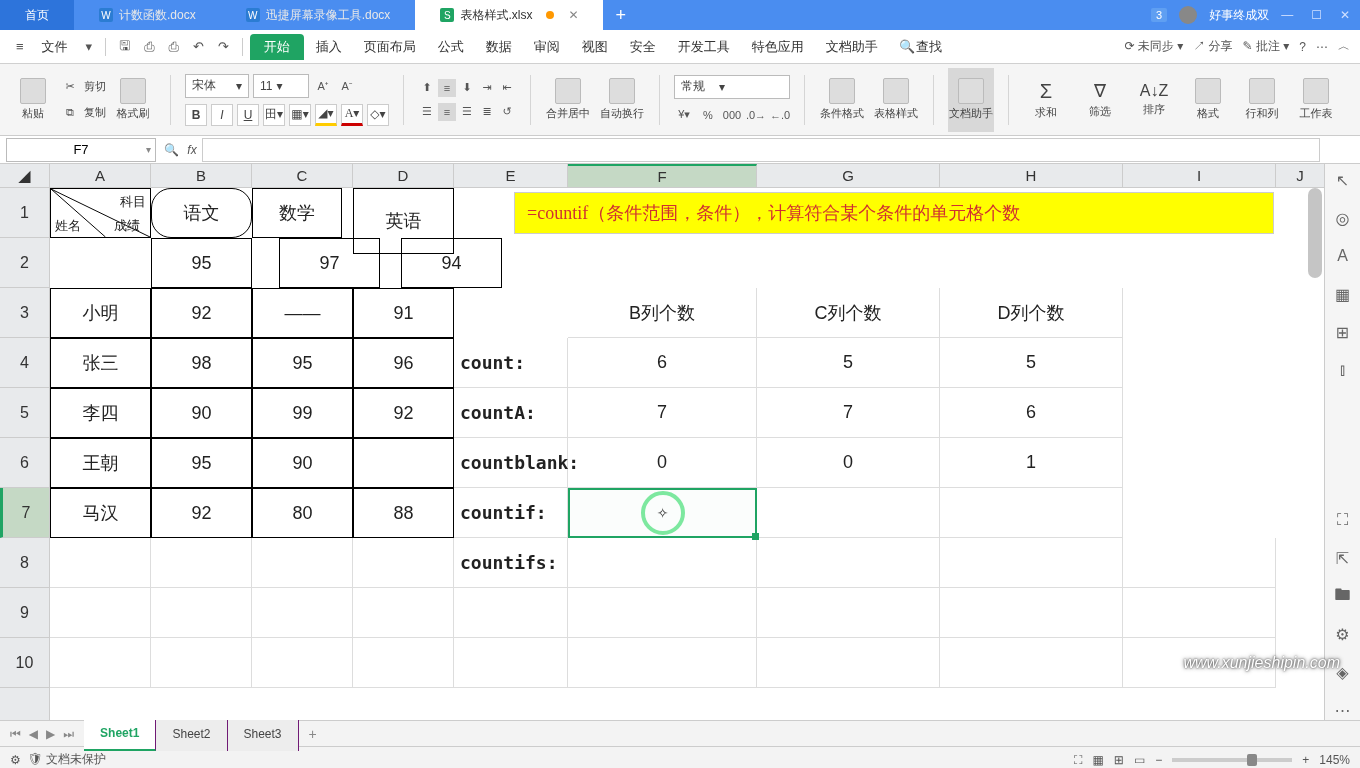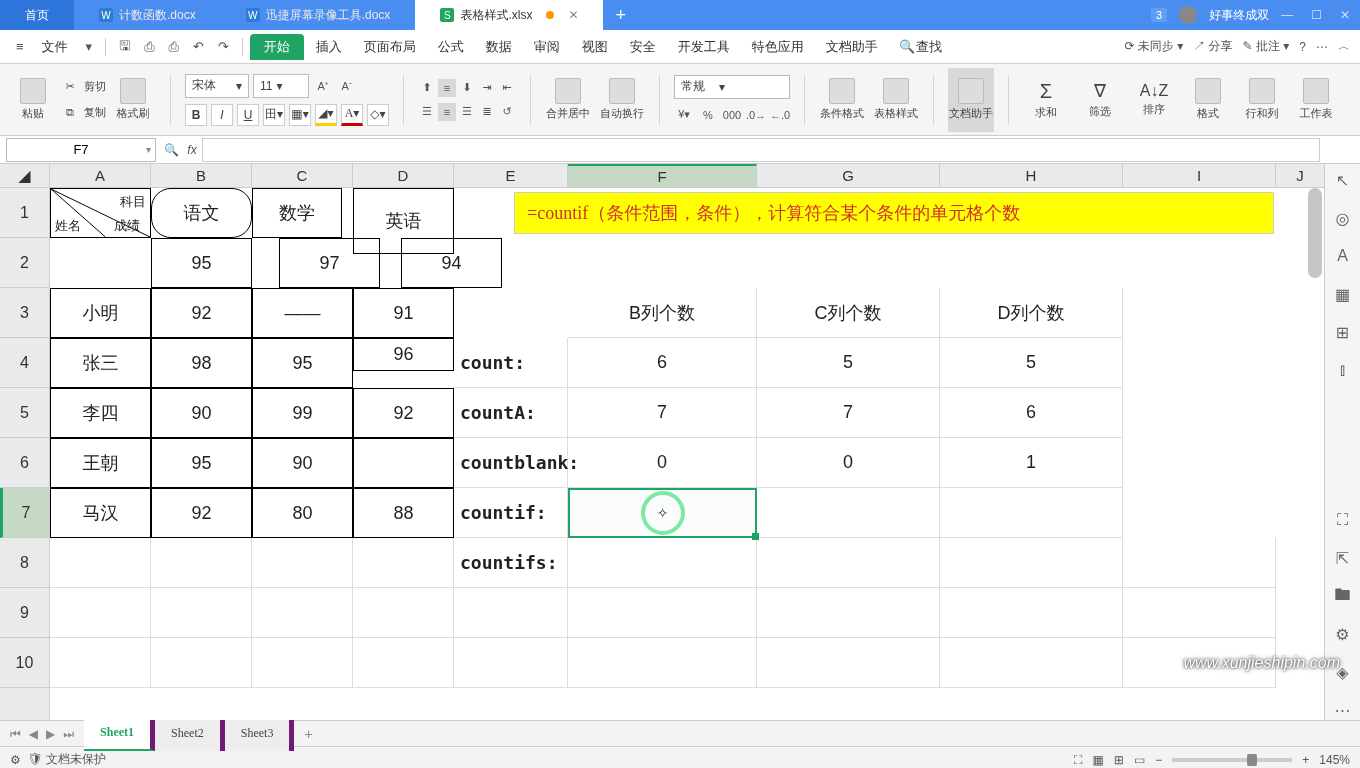--- a/index.html
+++ b/index.html
@@ -76,21 +76,21 @@
 .diag-lbl { position: absolute; font-size: 13px; }
 .right-sidebar { width: 36px; background: #f5f5f5; border-left: 1px solid #ccc; display: flex; flex-direction: column; align-items: center; padding-top: 6px; gap: 18px; position: absolute; right: 0; top: 0; bottom: 0; }
 .right-sidebar .ico { width: 20px; height: 20px; color: #666; display: flex; align-items: center; justify-content: center; }
 .watermark { position: absolute; right: 20px; bottom: 48px; font-size: 26px; font-weight: bold; color: #fff; text-shadow: 0 0 4px #444, 0 0 2px #444; font-style: italic; text-align: right; line-height: 1.2; }
 .watermark .wm2 { font-size: 16px; font-weight: normal; }
 .scroll-thumb { position: absolute; right: 38px; top: 24px; width: 14px; height: 90px; background: #c5c5c5; border-radius: 7px; }
 
 
 .sheet-tabs { height: 26px; border-top: 1px solid #ccc; display: flex; align-items: center; font-size: 12px; background: #f3f3f3; }
 .sheet-nav { padding: 0 10px; display: flex; gap: 8px; color: #888; }
-.sheet-tab { padding: 0 16px; height: 34px; display: flex; align-items: center; border-right: 5px solid #701a75; background: #ededed; color: #444; font-family: Liberation Serif, serif; }
+.sheet-tab { padding: 0 16px; height: 34px; display: flex; align-items: center; border-right: 1px solid #701a75; background: #ededed; color: #444; }
 .sheet-tab.active { background: #fff; border-bottom: 2px solid #1fa463; color: #1fa463; font-weight: bold; }
 .sheet-add { padding: 0 10px; color: #888; font-size: 14px; }
 
 
 .statusbar { height: 26px; background: #f3f3f3; border-top: 1px solid #ccc; display: flex; align-items: center; font-size: 12px; color: #555; padding: 0 10px; }
 .statusbar .right { margin-left: auto; display: flex; align-items: center; gap: 10px; }
 .zoom-slider { width: 120px; height: 4px; background: #ccc; position: relative; }
 .zoom-slider .knob { position: absolute; left: 62%; top: -4px; width: 10px; height: 12px; background: #888; border-radius: 2px; }
 </style>
 </head>
@@ -351,21 +351,21 @@
       <div class="cell c bold-border" style="left: 101px; top: 50px; width: 101px; height: 50px;">95</div>
       <div class="cell c bold-border" style="left: 202px; top: 50px; width: 101px; height: 50px; margin-left: 27px;">97</div>
       <div class="cell c bold-border" style="left: 303px; top: 50px; width: 101px; height: 50px; margin-left: 48px;">94</div>
       <div class="cell c bold-border" style="left: 0px; top: 100px; width: 101px; height: 50px;">小明</div>
       <div class="cell c bold-border" style="left: 101px; top: 100px; width: 101px; height: 50px;">92</div>
       <div class="cell c bold-border" style="left: 202px; top: 100px; width: 101px; height: 50px;">——</div>
       <div class="cell c bold-border" style="left: 303px; top: 100px; width: 101px; height: 50px;">91</div>
       <div class="cell c bold-border" style="left: 0px; top: 150px; width: 101px; height: 50px;">张三</div>
       <div class="cell c bold-border" style="left: 101px; top: 150px; width: 101px; height: 50px;">98</div>
       <div class="cell c bold-border" style="left: 202px; top: 150px; width: 101px; height: 50px;">95</div>
-      <div class="cell c bold-border" style="left: 303px; top: 150px; width: 101px; height: 33px;">96</div>
+      <div class="cell c bold-border" style="left: 303px; top: 150px; width: 101px; height: 50px;">96</div>
       <div class="cell c bold-border" style="left: 0px; top: 200px; width: 101px; height: 50px;">李四</div>
       <div class="cell c bold-border" style="left: 101px; top: 200px; width: 101px; height: 50px;">90</div>
       <div class="cell c bold-border" style="left: 202px; top: 200px; width: 101px; height: 50px;">99</div>
       <div class="cell c bold-border" style="left: 303px; top: 200px; width: 101px; height: 50px;">92</div>
       <div class="cell c bold-border" style="left: 0px; top: 250px; width: 101px; height: 50px;">王朝</div>
       <div class="cell c bold-border" style="left: 101px; top: 250px; width: 101px; height: 50px;">95</div>
       <div class="cell c bold-border" style="left: 202px; top: 250px; width: 101px; height: 50px;">90</div>
       <div class="cell c bold-border" style="left: 303px; top: 250px; width: 101px; height: 50px;"></div>
       <div class="cell c bold-border" style="left: 0px; top: 300px; width: 101px; height: 50px;">马汉</div>
       <div class="cell c bold-border" style="left: 101px; top: 300px; width: 101px; height: 50px;">92</div>

